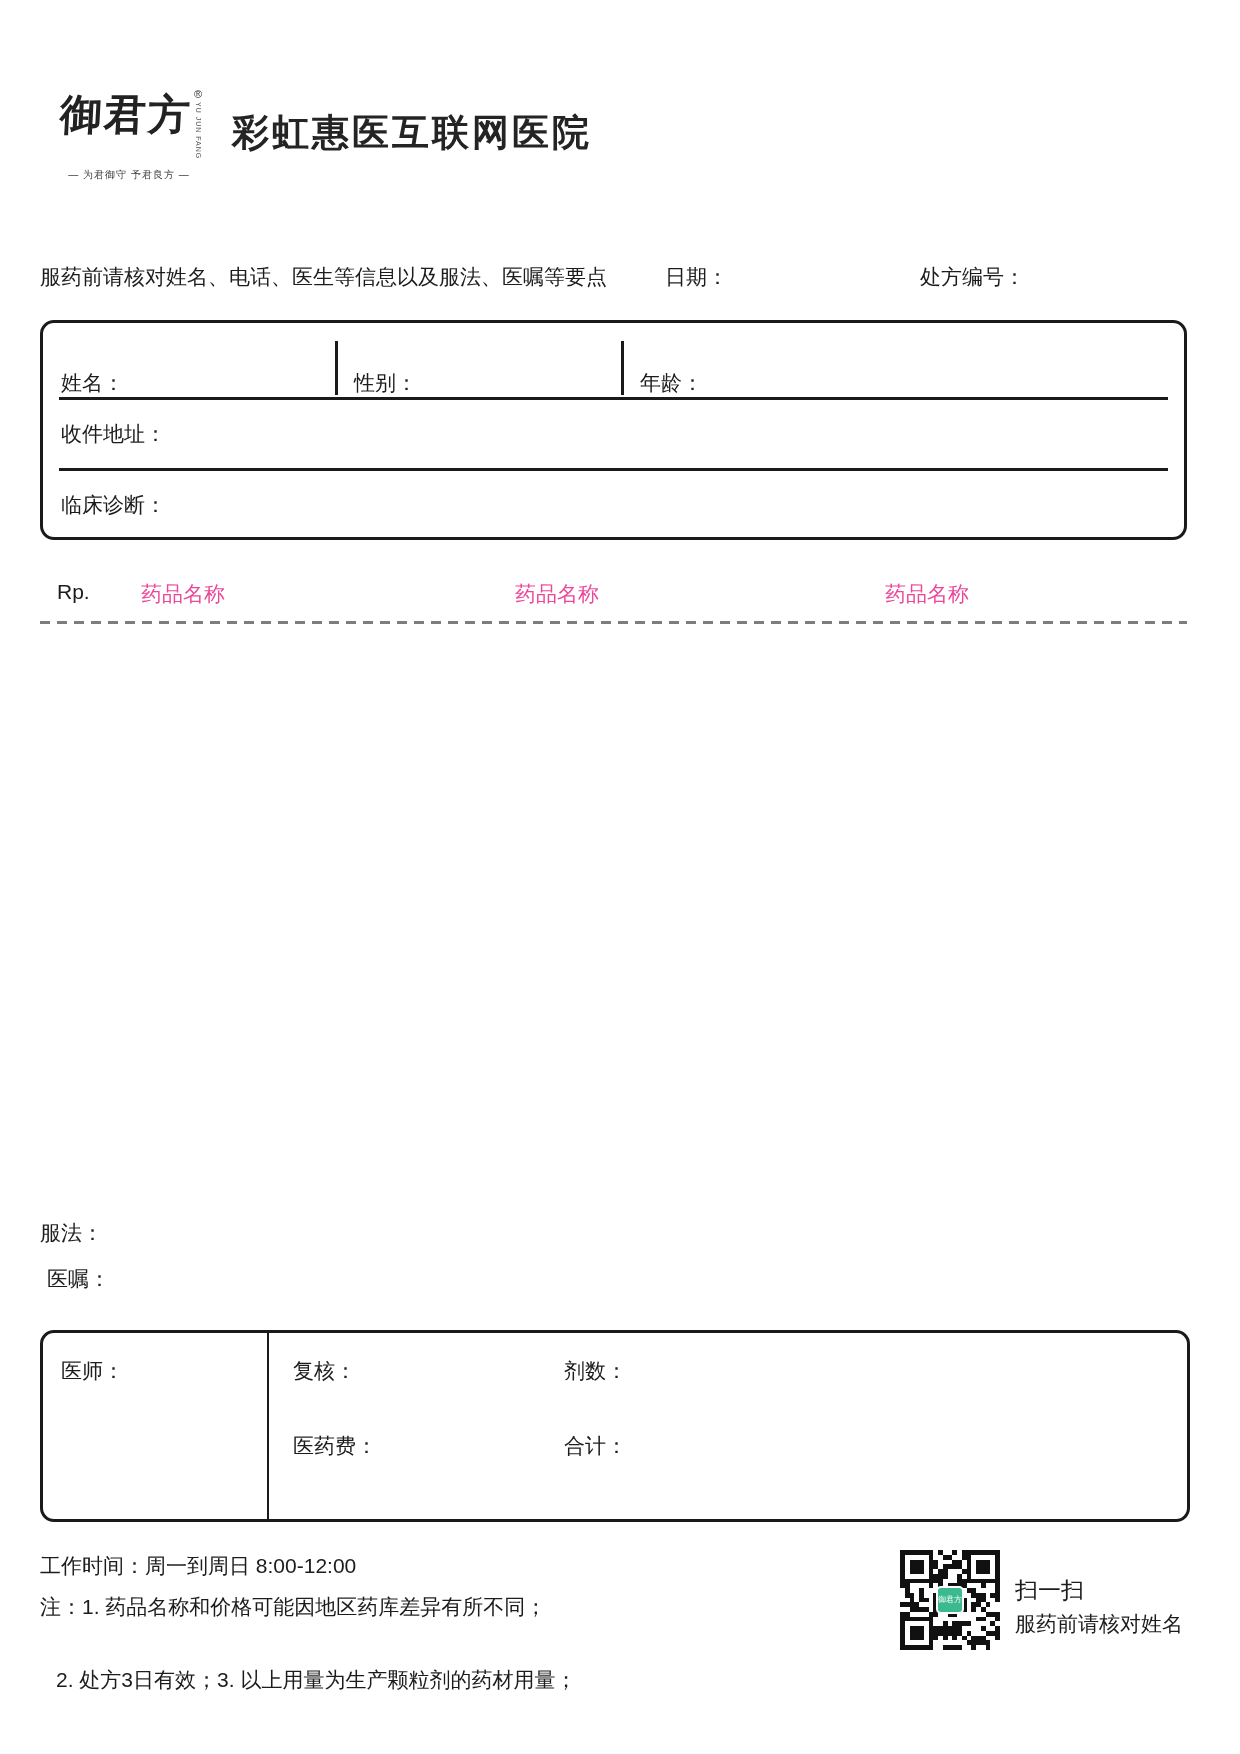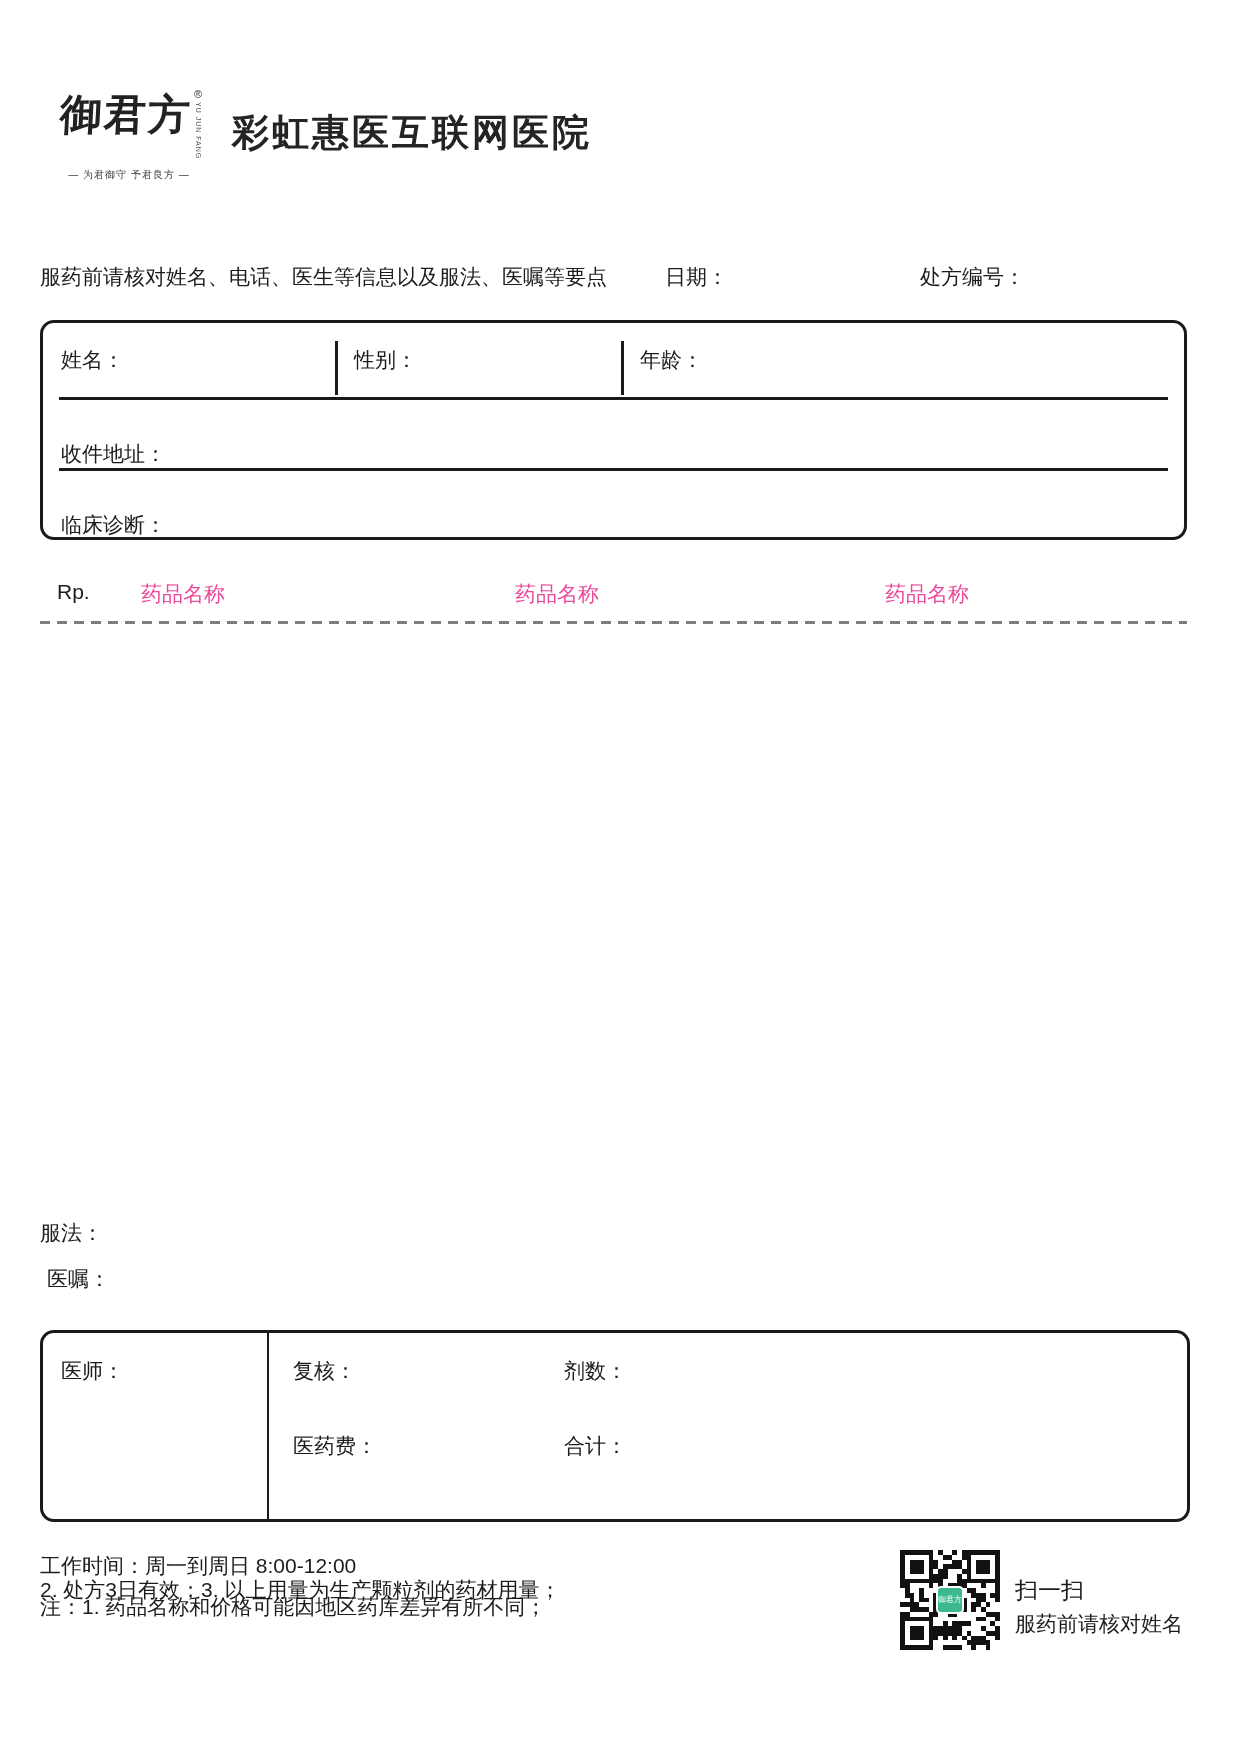--- a/index.html
+++ b/index.html
@@ -32,28 +32,28 @@
   .fs { font-size:21px; }
   .notice-reminder { position:absolute; left:40px; top:263px; }
   .notice-date { position:absolute; left:665px; top:263px; }
   .notice-rxno { position:absolute; left:920px; top:263px; }
 
   
   .patient-box {
     position:absolute; left:40px; top:320px; width:1147px; height:220px;
     border:3px solid #1a1a1a; border-radius:14px; background:#fff;
   }
-  .p-row1 { display:flex; height:74px; }
+  .p-row1 { display:flex; height:74px;align-items:flex-end; }
   .p-cell { position:relative; display:flex; align-items:center; padding-left:18px; font-size:21px; }
   .p-cell.c1 { width:293px; } .p-cell.c2 { width:286px; } .p-cell.c3 { width:291px; } .p-cell.c4 { flex:1; }
   .p-cell + .p-cell::before {
     content:""; position:absolute; left:-1px; bottom:2px; width:2.5px; height:54px; background:#1a1a1a;
   }
   .p-hline { border-top:3px solid #1a1a1a; margin:0 16px; }
-  .p-row { display:flex; align-items:flex-end; height:68px; padding-left:18px; font-size:21px; }
+  .p-row { display:flex; align-items:center; height:68px; padding-left:18px; font-size:21px; }
 
   
   .rp-label { position:absolute; left:57px; top:580px; font-size:21px; }
   .drug-h { position:absolute; top:580px; font-size:21px; color:#ec4899; }
   .drug-h.h1 { left:141px; } .drug-h.h2 { left:515px; } .drug-h.h3 { left:885px; }
   .dashed-divider {
     position:absolute; left:40px; top:621px; width:1147px; height:3px;
     background:repeating-linear-gradient(90deg,#7d7d7d 0 10px,transparent 10px 17px);
   }
 
@@ -67,21 +67,21 @@
     border:3px solid #1a1a1a; border-radius:14px; display:flex; background:#fff;
   }
   .so-left { width:226px; border-right:2.5px solid #1a1a1a; padding:24px 0 0 18px; font-size:21px; }
   .so-right { flex:1; padding:24px 0 0 24px;border-radius:22px; }
   .so-row { display:flex; }
   .so-row2 { margin-top:47px; }
   .so-field { font-size:21px; width:271px; }
 
   
   .footer-line { position:absolute; left:40px; }
-  .fl1 { top:1552px; } .fl2 { top:1593px; } .fl3 { top:1576px; }
+  .fl1 { top:1552px; } .fl2 { top:1593px; } .fl3 { top:1666px;margin-left:16px; }
 
   
   .qr-wrap { position:absolute; left:900px; top:1550px; width:100px; height:100px; }
   .qr-grid { position:absolute; inset:0; display:grid; grid-template-columns:repeat(21,1fr); grid-template-rows:repeat(21,1fr); }
   .qr-grid i { display:block; }
   .qr-grid i.on { background:#111; }
   .qr-center {
     position:absolute; left:36px; top:36px; width:28px; height:28px;
     border-radius:5px; border:2px solid #fff;
     display:flex; flex-direction:column; align-items:center; justify-content:center;

